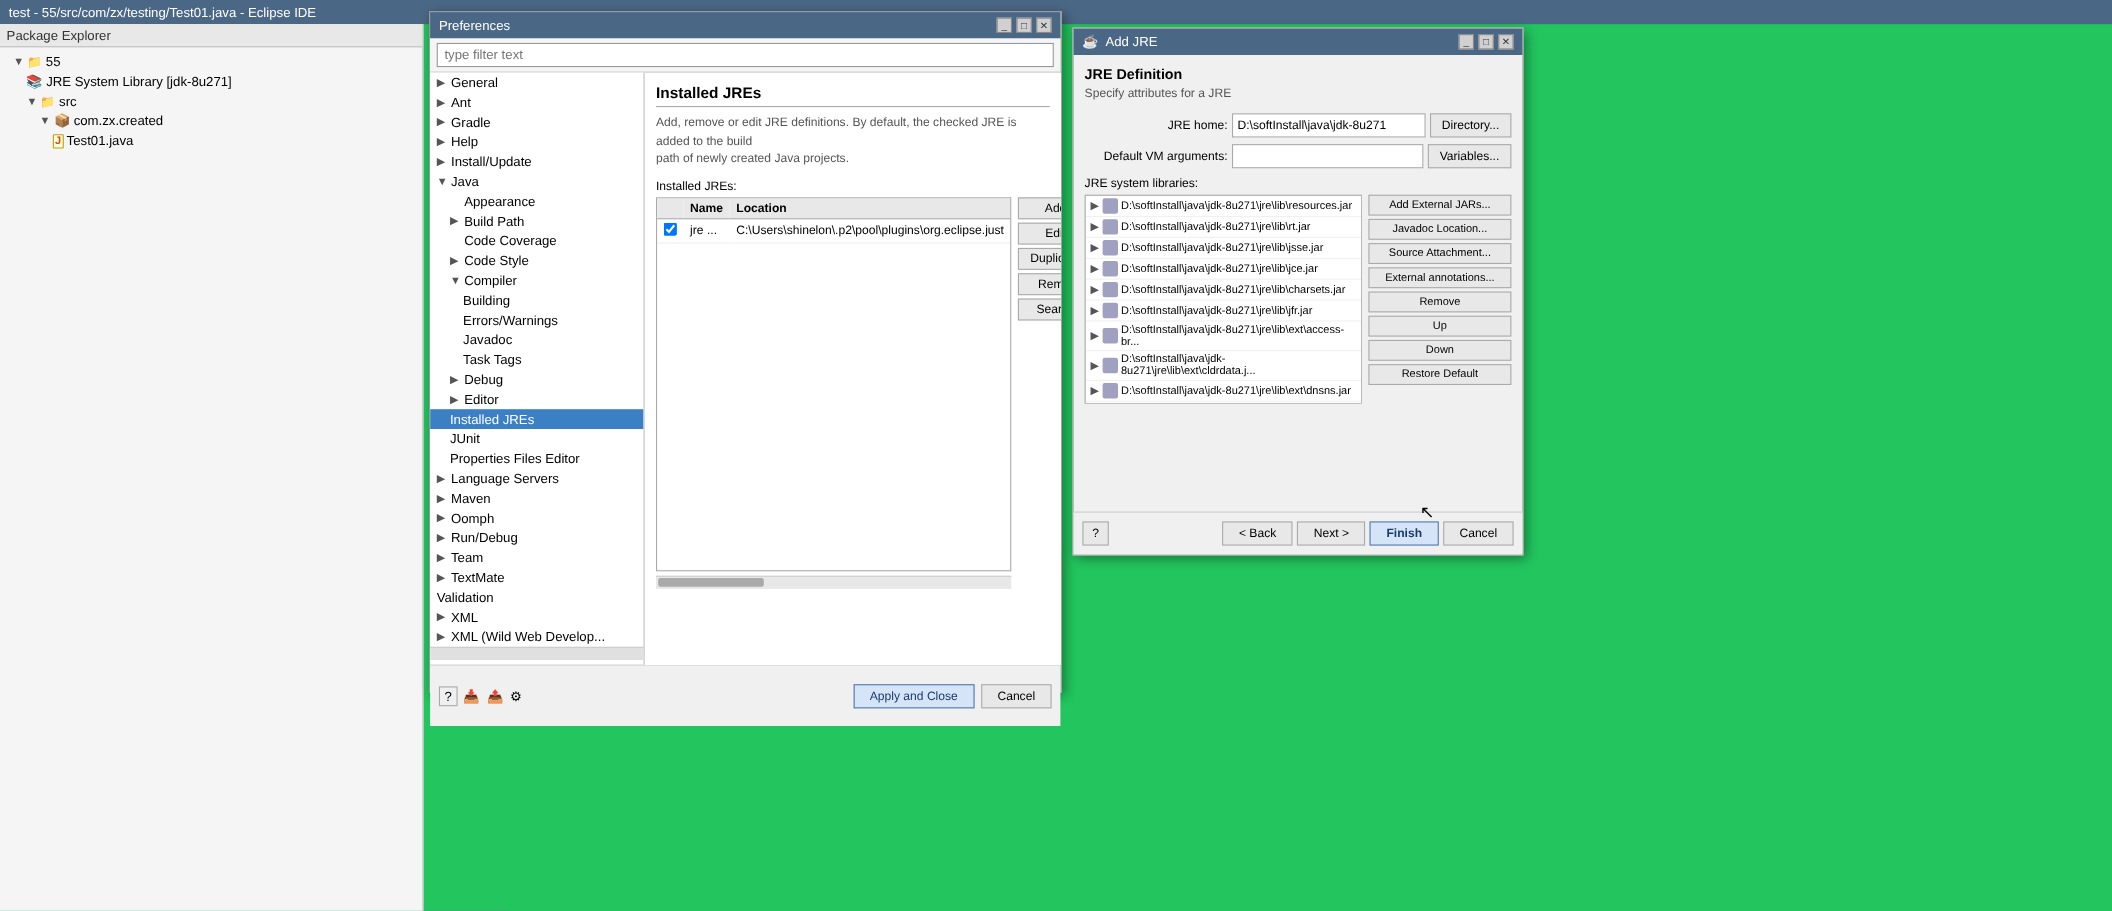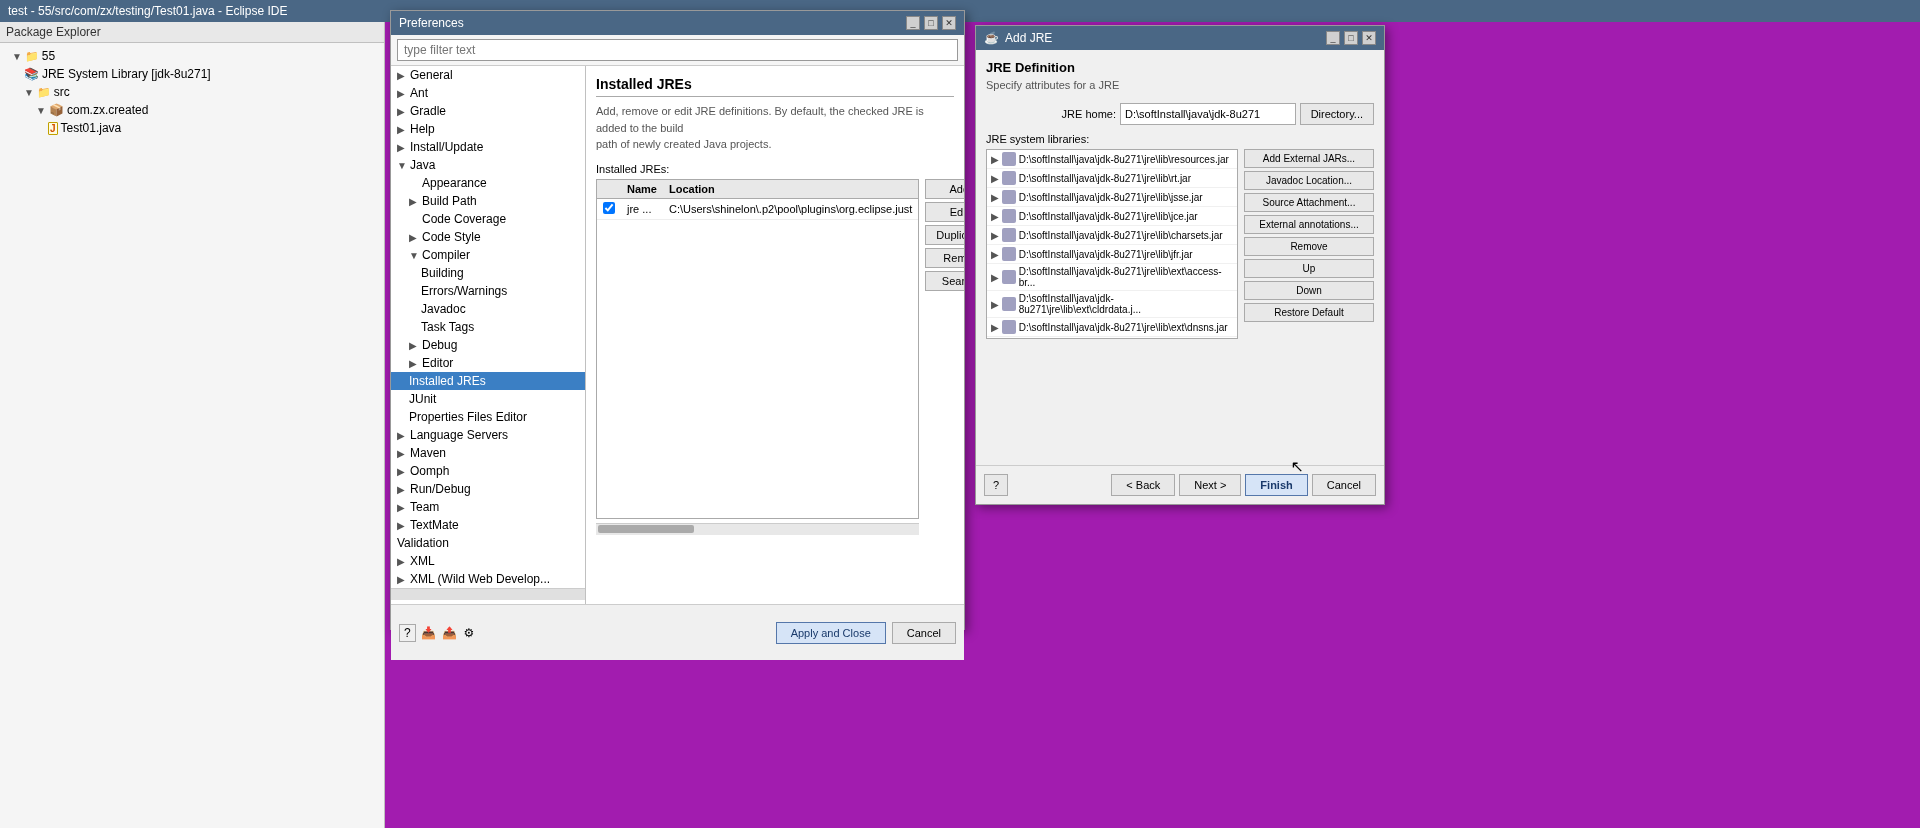--- a/index.html
+++ b/index.html
@@ -1,21 +1,21 @@
 <!DOCTYPE html>
 <html><head>
   <meta charset="utf-8">
   <style>
     * { box-sizing: border-box; margin: 0; padding: 0; font-family: 'Segoe UI', Arial, sans-serif; font-size: 12px; }
     body { background: #6b7c93; overflow: hidden; width: 1920px; height: 828px; }
 
     
     .ide-bg {
       position: absolute; top: 0; left: 0; width: 1920px; height: 828px;
-      background: #a21caf;
+      background: #22c55e;
     }
 
     
     .ide-titlebar {
       position: absolute; top: 0; left: 0; width: 100%; height: 22px;
       background: #4a6785; color: white; display: flex; align-items: center;
       padding: 0 8px; font-size: 11px;
     }
 
     
@@ -454,20 +454,25 @@
       <div class="addjre-section-title">JRE Definition</div>
       <div class="addjre-section-sub">Specify attributes for a JRE</div>
 
       <div class="form-row">
         <span class="form-label">JRE home:</span>
         <input class="form-input" type="text" id="jreHomeInput" value="D:\softInstall\java\jdk-8u271" style="">
         <button class="form-btn">Directory...</button>
       </div>
 
 
+      <div class="form-row">
+        <span class="form-label">Default VM arguments:</span>
+        <input class="form-input" type="text" style="">
+        <button class="form-btn">Variables...</button>
+      </div>
 
       <div class="jre-libs-label">JRE system libraries:</div>
       <div class="libs-row">
         <div class="jre-libs-wrapper" style="flex:1;">
 
         <div class="jre-lib-item">
               <span class="expand" style="color:#555;font-size:10px;">▶</span>
               <span class="lib-jar-icon"></span>
               <span style="font-size:10px;">D:\softInstall\java\jdk-8u271\jre\lib\resources.jar</span>
             </div>

